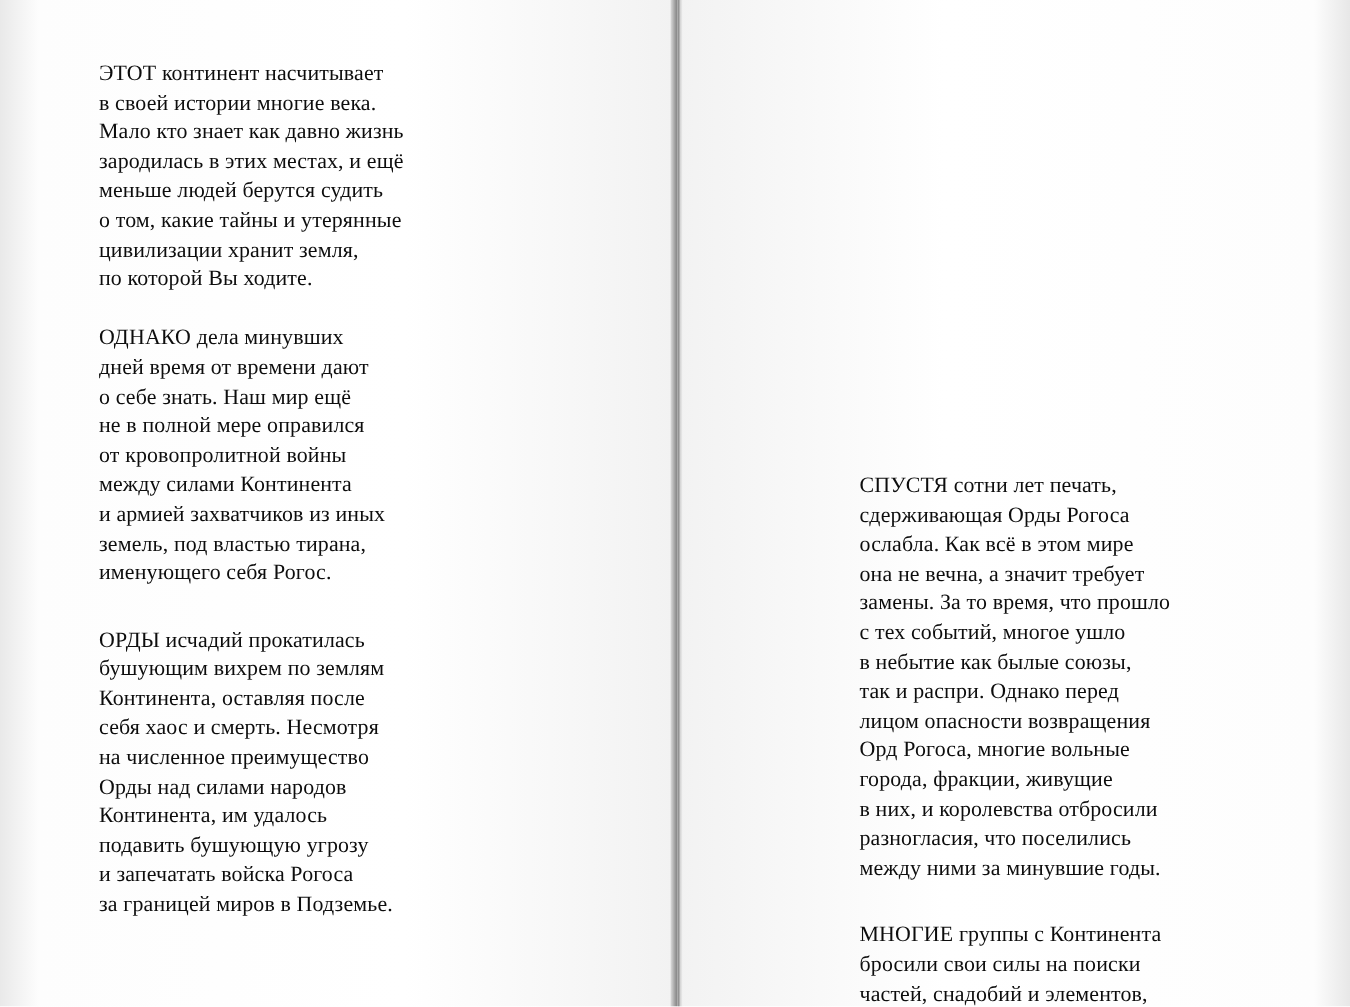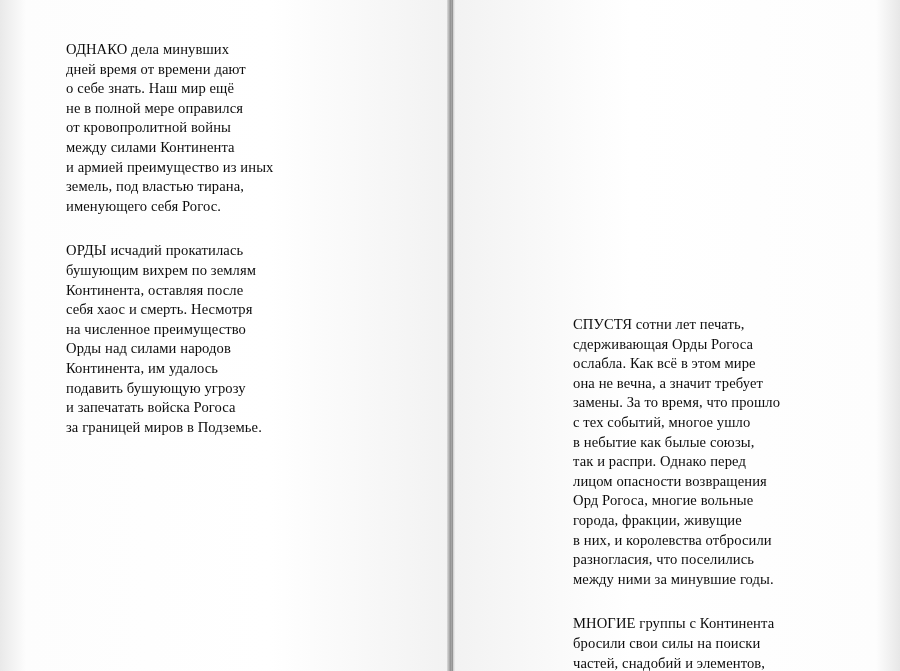--- a/index.html
+++ b/index.html
@@ -76,27 +76,35 @@
 </head>
 <body>
 
 <div class="book">
   <div class="page-bg-left"></div>
   <div class="page-bg-right"></div>
   <div class="gutter"></div>
   <div class="spine-line"></div>
 
   <div class="column col-left">
+    <p class="para">ЭТОТ континент насчитывает
+в своей истории многие века.
+Мало кто знает как давно жизнь
+зародилась в этих местах, и ещё
+меньше людей берутся судить
+о том, какие тайны и утерянные
+цивилизации хранит земля,
+по которой Вы ходите.</p>
     <p class="para">ОДНАКО дела минувших
 дней время от времени дают
 о себе знать. Наш мир ещё
 не в полной мере оправился
 от кровопролитной войны
 между силами Континента
-и армией преимущество из иных
+и армией захватчиков из иных
 земель, под властью тирана,
 именующего себя Рогос.</p>
     <p class="para">ОРДЫ исчадий прокатилась
 бушующим вихрем по землям
 Континента, оставляя после
 себя хаос и смерть. Несмотря
 на численное преимущество
 Орды над силами народов
 Континента, им удалось
 подавить бушующую угрозу

